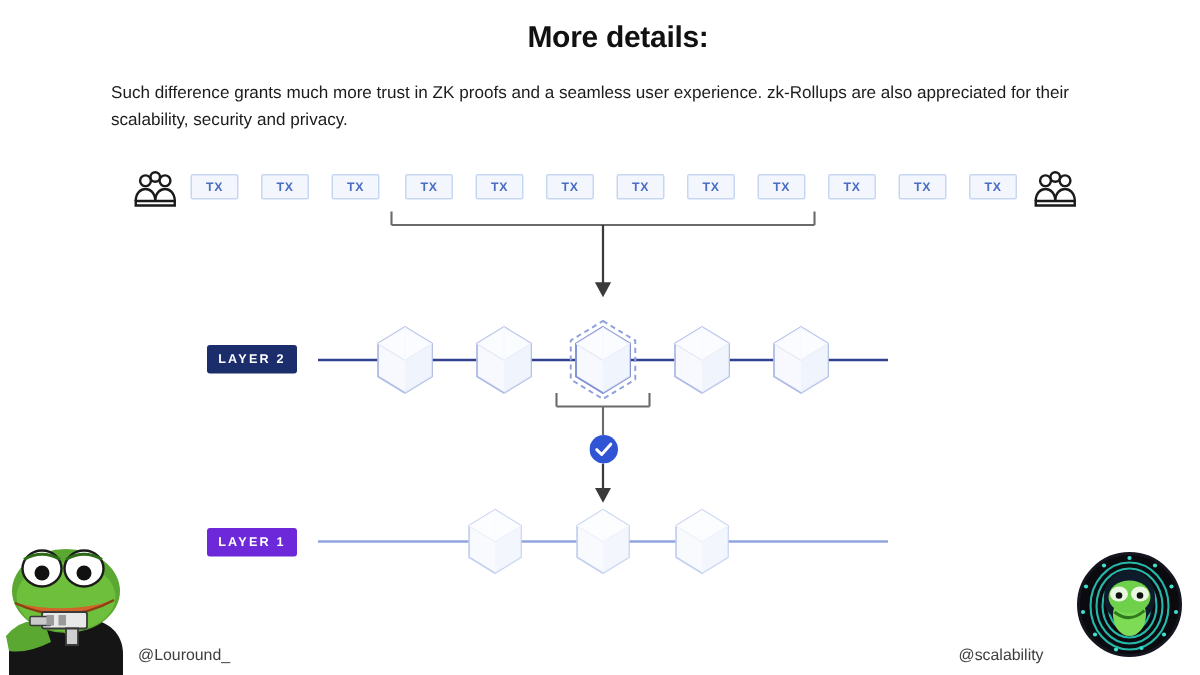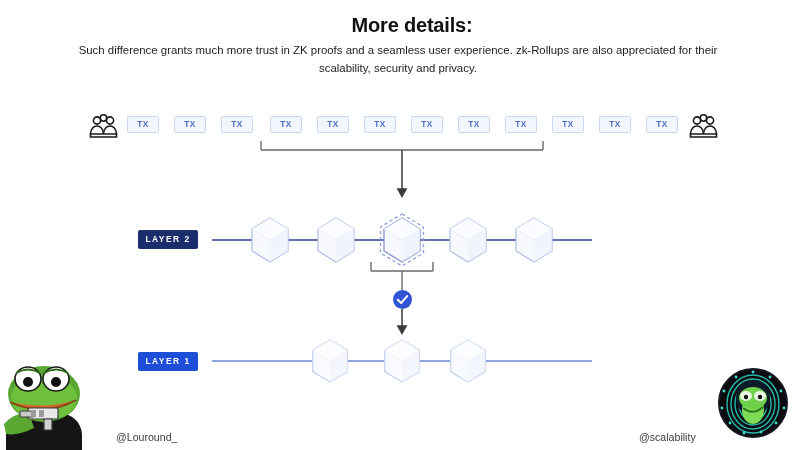--- a/index.html
+++ b/index.html
@@ -14,22 +14,22 @@
 
   
   .title{
     position:absolute;left:0;top:14px;width:800px;
     text-align:center;
     font-size:20px;font-weight:bold;color:#111111;
     letter-spacing:-0.2px;
     padding-left:12px;
   }
   .para{
-    position:absolute;left:74px;top:42px;width:648px;
-    font-size:11.4px;line-height:17.5px;color:#1c1c1c;text-align:center;
+    position:absolute;left:74px;top:54px;width:648px;
+    font-size:11.4px;line-height:17.5px;color:#1c1c1c;
   }
 
   
   .txrow{position:absolute;left:0;top:112px;width:800px;height:30px;}
   .people{
     position:absolute;top:0px;width:32px;height:28px;
   }
   .people svg{display:block;}
   .txbox{
     position:absolute;top:4px;
@@ -56,39 +56,39 @@
     border-radius:2px;
     color:#ffffff;
     font-size:8.4px;
     font-weight:bold;
     letter-spacing:1.5px;
     text-align:center;
     line-height:19px;
     box-sizing:border-box;
   }
   #badge-l2{left:138px;top:230px;background:#1b2d6b;}
-  #badge-l1{left:138px;top:352px;background:#1d4ed8;}
+  #badge-l1{left:138px;top:352px;background:#6d28d9;}
 
   
   .hex{position:absolute;}
   .hex svg{display:block;overflow:visible;}
 
   
   .checkwrap{
     position:absolute;left:393px;top:290px;
     width:19px;height:19px;
   }
   .checkwrap svg{display:block;}
 
   
   .handle{
     position:absolute;
     font-size:10.6px;color:#3d3d3d;
   }
-  #handle-left{left:92px;top:431px;margin-left:24px;}
+  #handle-left{left:92px;top:431px;}
   #handle-right{left:639px;top:431px;}
 
   .avatar{position:absolute;}
   #avatar-left{left:0px;top:358px;width:92px;height:92px;}
   #avatar-right{left:718px;top:368px;width:70px;height:70px;}
   .avatar svg{display:block;}
 </style>
 </head>
 <body>
 

